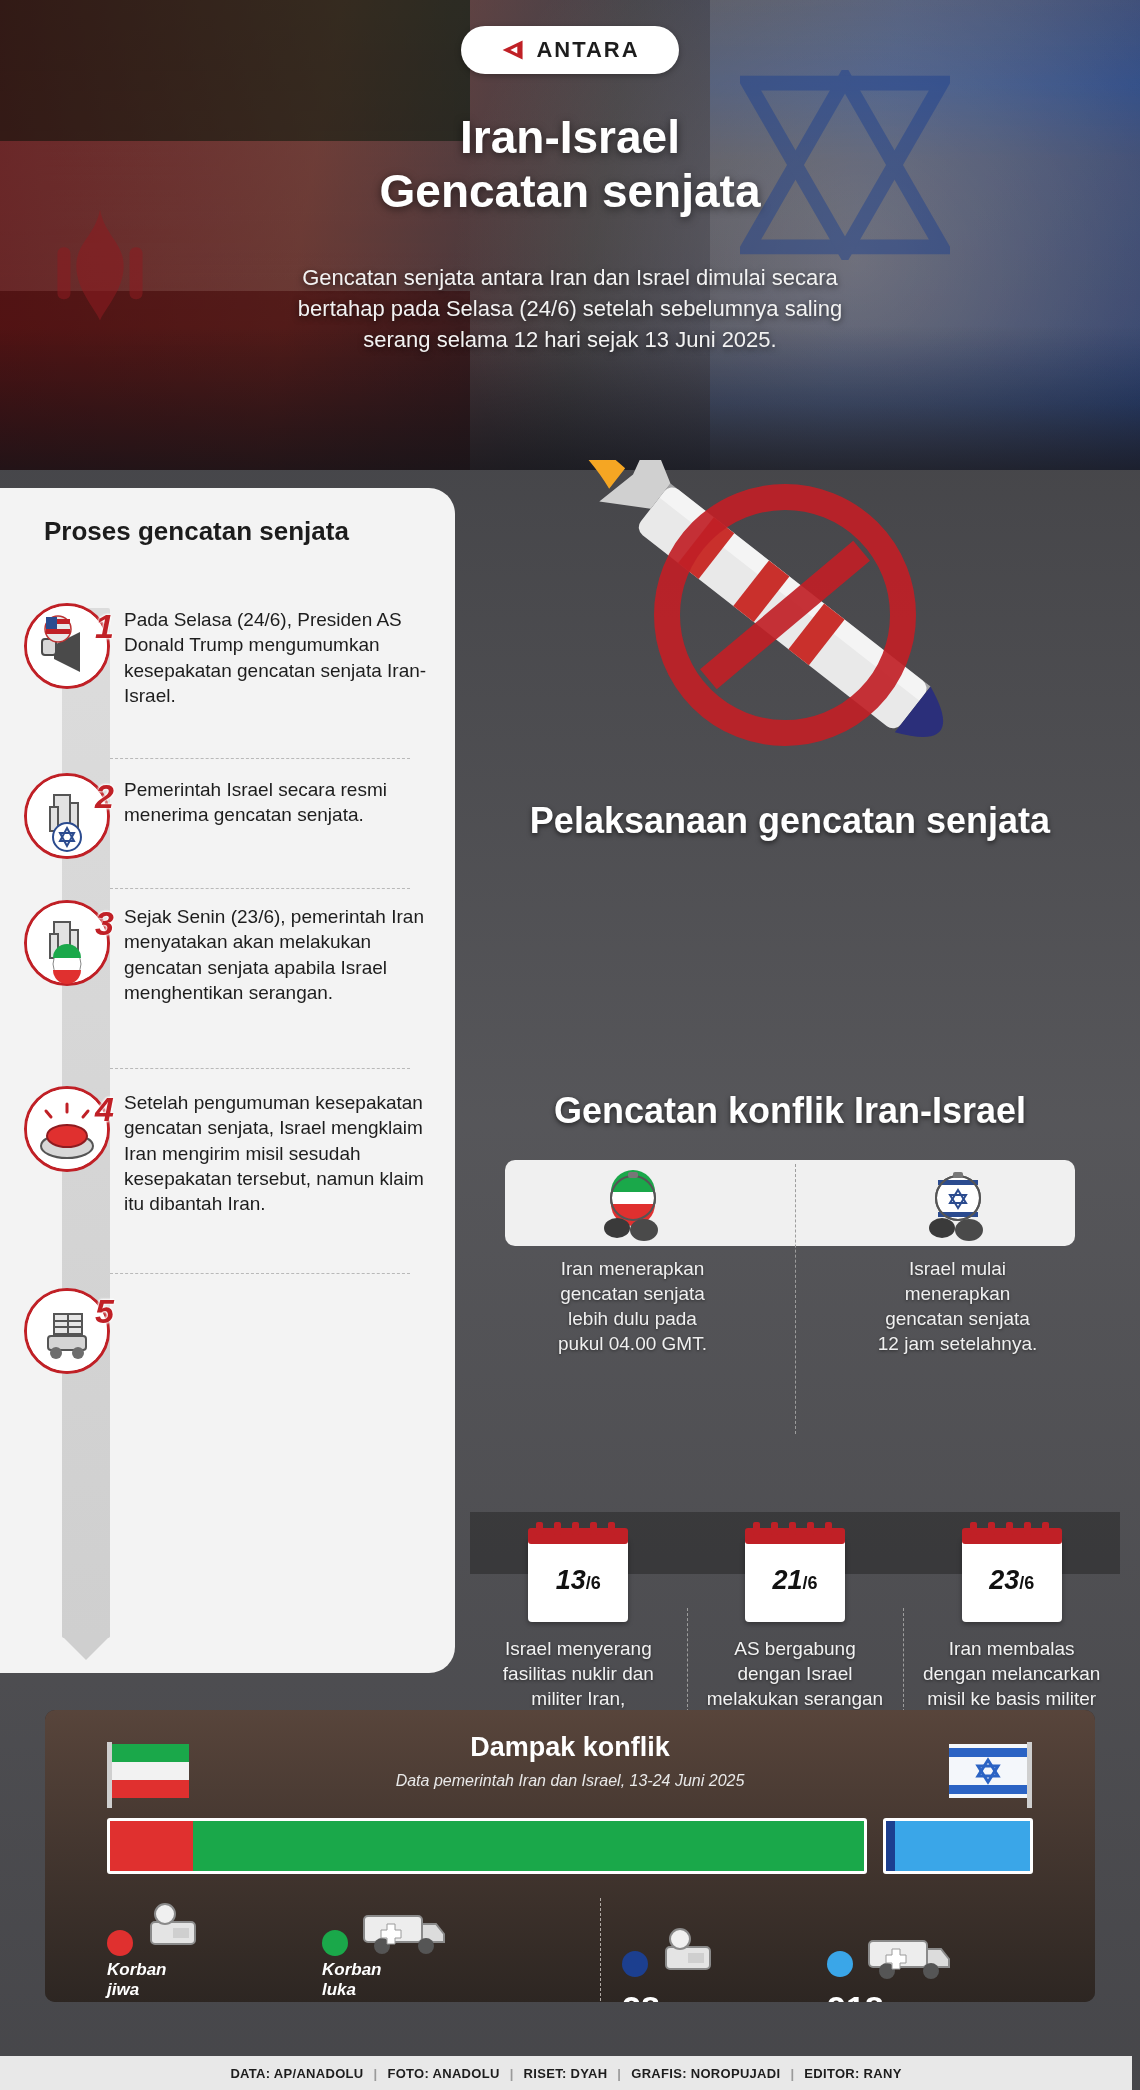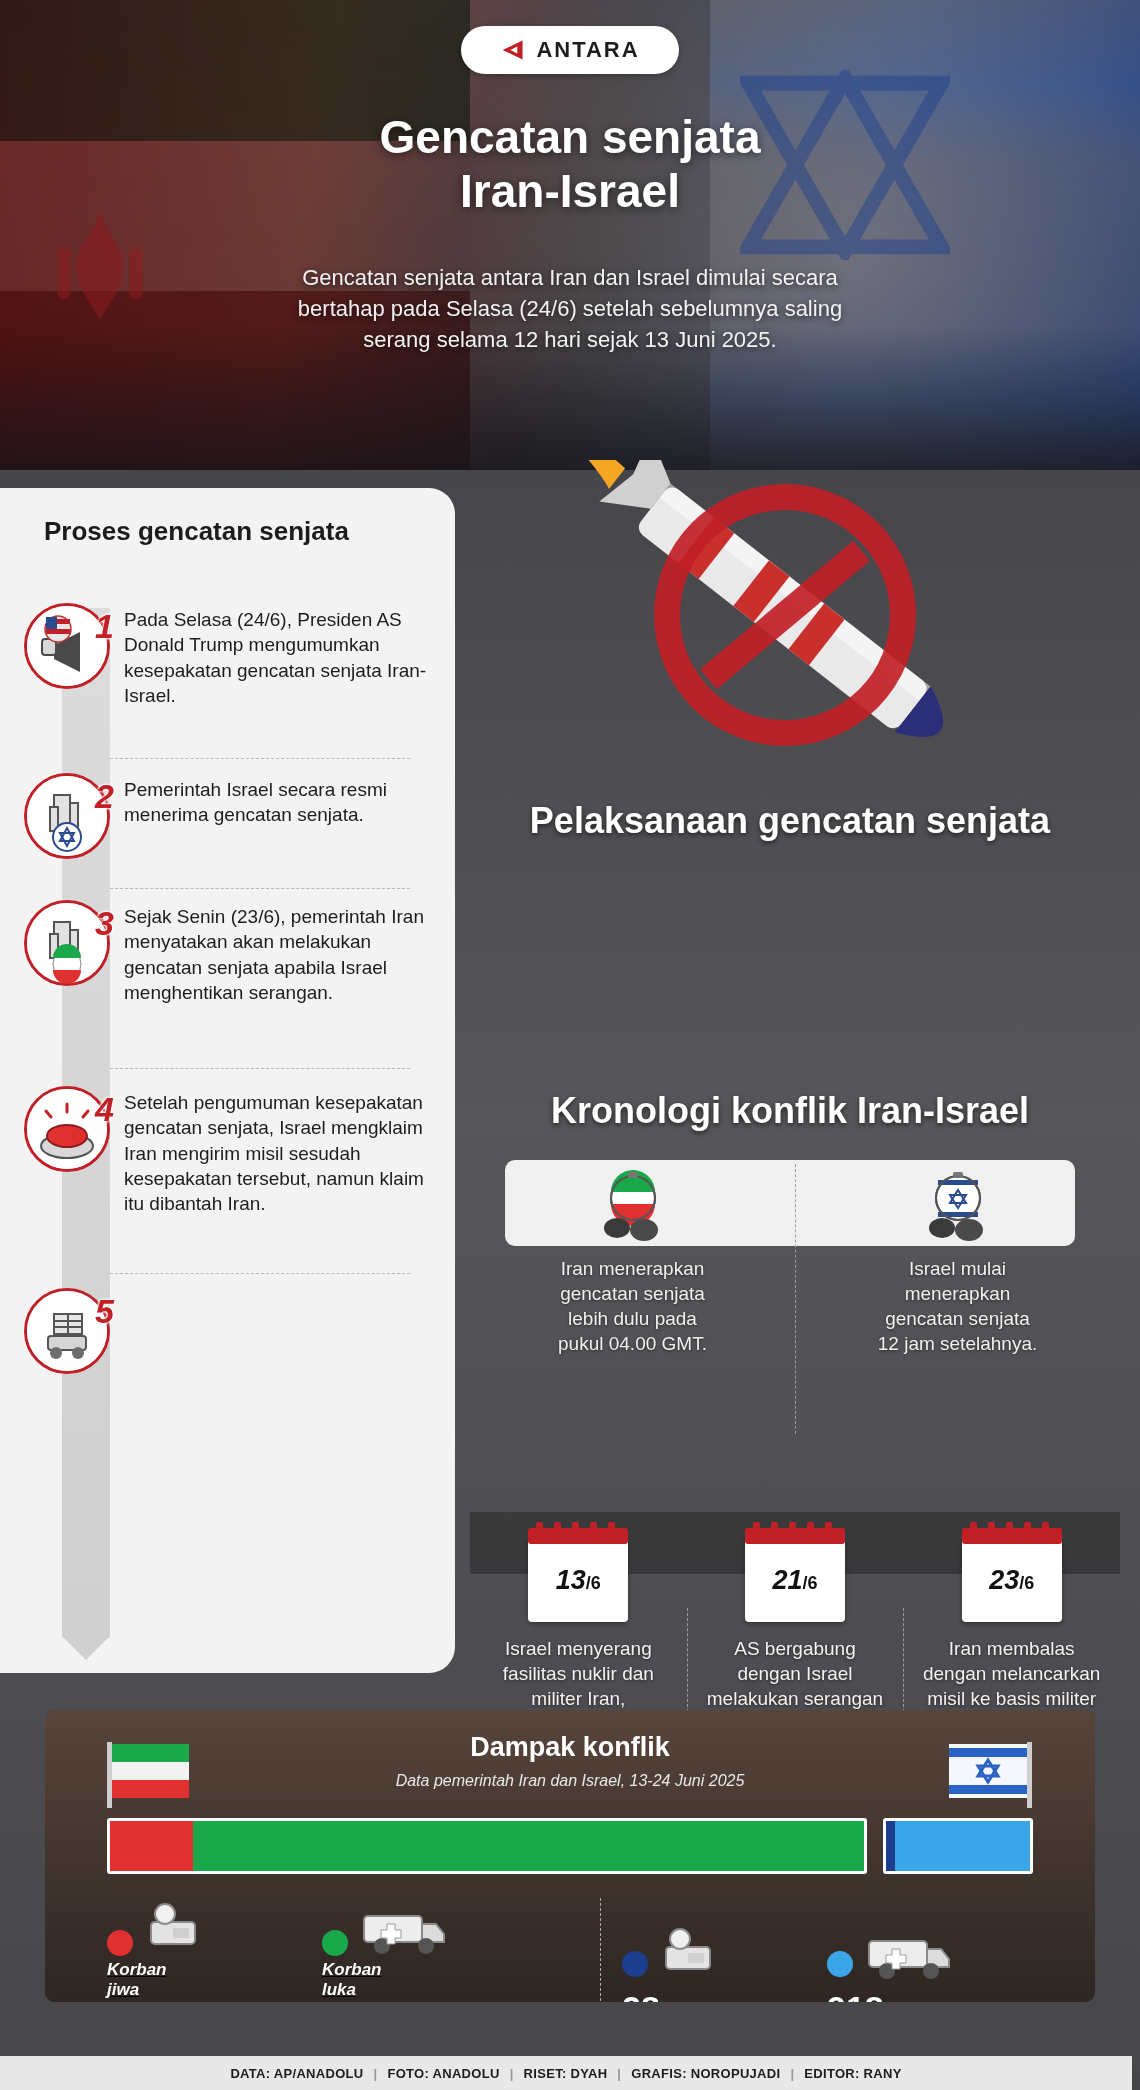--- a/index.html
+++ b/index.html
@@ -231,21 +231,21 @@
   }
   .bar-israel {
     flex: 1; height: 56px; border: 3px solid #fff; border-radius: 3px;
     background: #2f2b29; display: flex; overflow: hidden;
   }
   .seg { height: 100%; }
   .stats-row {
     position: absolute; left: 62px; top: 188px; width: 926px; height: 130px;
     display: flex;
   }
-  .stat { position: relative; display: flex; flex-direction: column; text-decoration: underline; }
+  .stat { position: relative; display: flex; flex-direction: column; }
   .stat-top { display: flex; align-items: flex-end; gap: 6px; height: 66px; }
   .dot { width: 26px; height: 26px; border-radius: 50%; }
   .stat-label {
     color: #fff; font-size: 17px; font-style: italic; font-weight: bold;
     line-height: 1.15; margin-top: 4px;
   }
   .stat-val { color: #fff; font-size: 34px; font-weight: bold; }
   .stat-unit { color: #fff; font-size: 20px; }
   .vline { position: absolute; top: 0; height: 118px; border-left: 1px dashed #b0a9a4; }
 
@@ -284,22 +284,22 @@
 
   <div class="logo-pill">
     <svg class="logo-mark" viewBox="0 0 30 30">
       <polygon points="26,4 26,26 3,15" fill="#c02026"></polygon>
       <polygon points="20,11 20,19 12,15" fill="#ffffff"></polygon>
     </svg>
     <span class="logo-text">ANTARA</span>
   </div>
 
   <div class="hero-title">
+    <div>Iran-Israel</div>
     <div>Gencatan senjata</div>
-    <div>Iran-Israel</div>
   </div>
   <div class="hero-sub">Gencatan senjata antara Iran dan Israel dimulai secara bertahap pada Selasa (24/6) setelah sebelumnya saling serang selama 12 hari sejak 13 Juni 2025.</div>
 </div>
 
 <div class="body-wrap">
   <div class="body-photo"></div>
 
   <svg class="missile-wrap" viewBox="0 0 640 330">
     <g transform="rotate(38 330 150)">
       <rect x="150" y="130" width="330" height="58" rx="10" fill="#e9e9e9"></rect>
@@ -434,21 +434,21 @@
         <polygon points="41,46 33,33 49,33" fill="none" stroke="#2b4b8f" stroke-width="2"></polygon>
         <circle cx="41" cy="36" r="22" fill="none" stroke="#555" stroke-width="2"></circle>
         <rect x="36" y="10" width="10" height="6" rx="2" fill="#777"></rect>
         <ellipse cx="25" cy="66" rx="13" ry="10" fill="#3a3a3a"></ellipse>
         <ellipse cx="52" cy="68" rx="14" ry="11" fill="#4a4a4a"></ellipse>
       </svg>
       <div class="pelaks-text">Israel mulai menerapkan gencatan senjata 12 jam setelahnya.</div>
     </div>
   </div>
 
-  <div class="rc-title" style="top:620px;">Kronologi konflik Iran-Israel</div>
+  <div class="rc-title" style="top:620px;">Gencatan konflik Iran-Israel</div>
   <div class="kron-strip"></div>
   <div class="kron-cols">
     <div class="kron-col">
       <div class="cal">
         <div class="cal-top">
           <span style="left:8px"></span>
             <span style="left:26px"></span>
             <span style="left:44px"></span>
             <span style="left:62px"></span>
             <span style="left:80px"></span>

